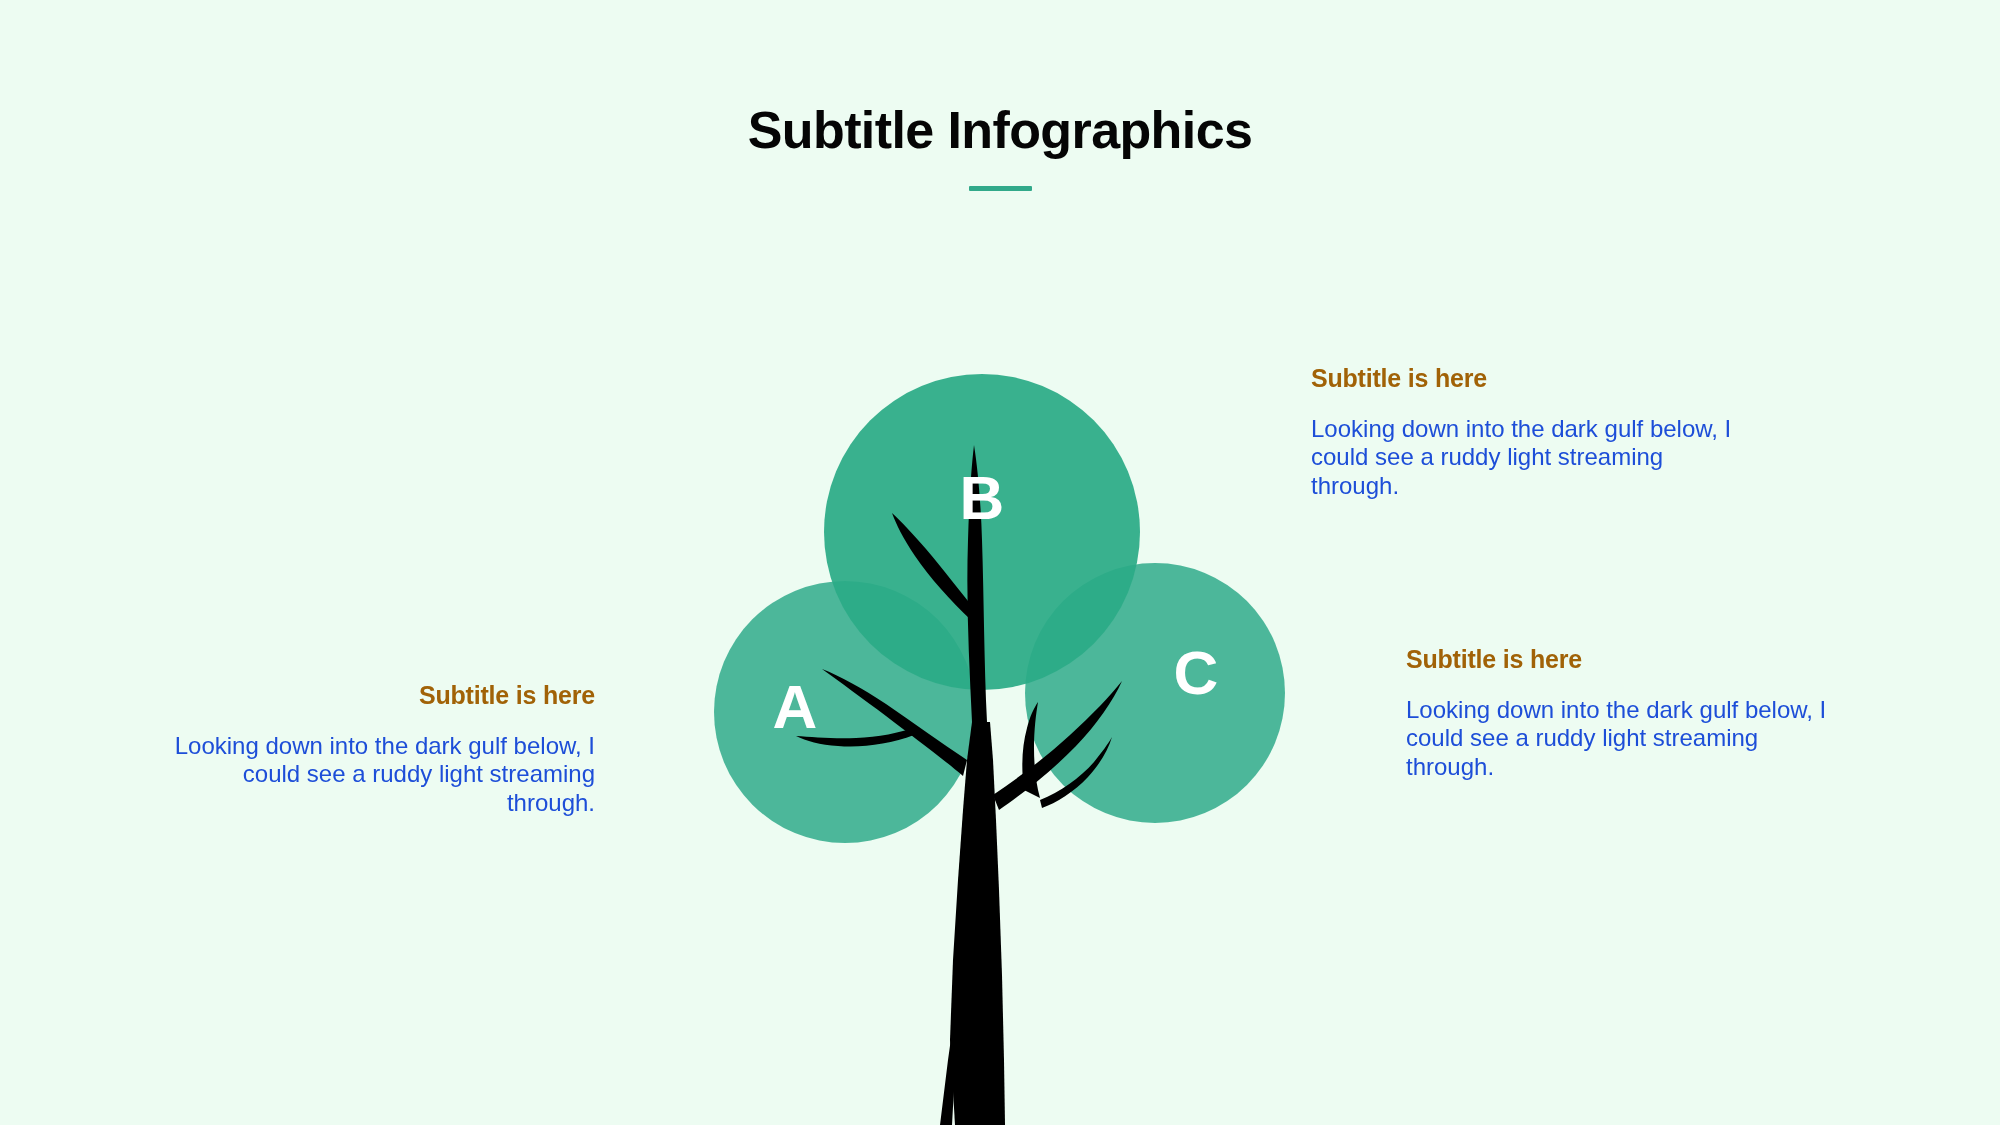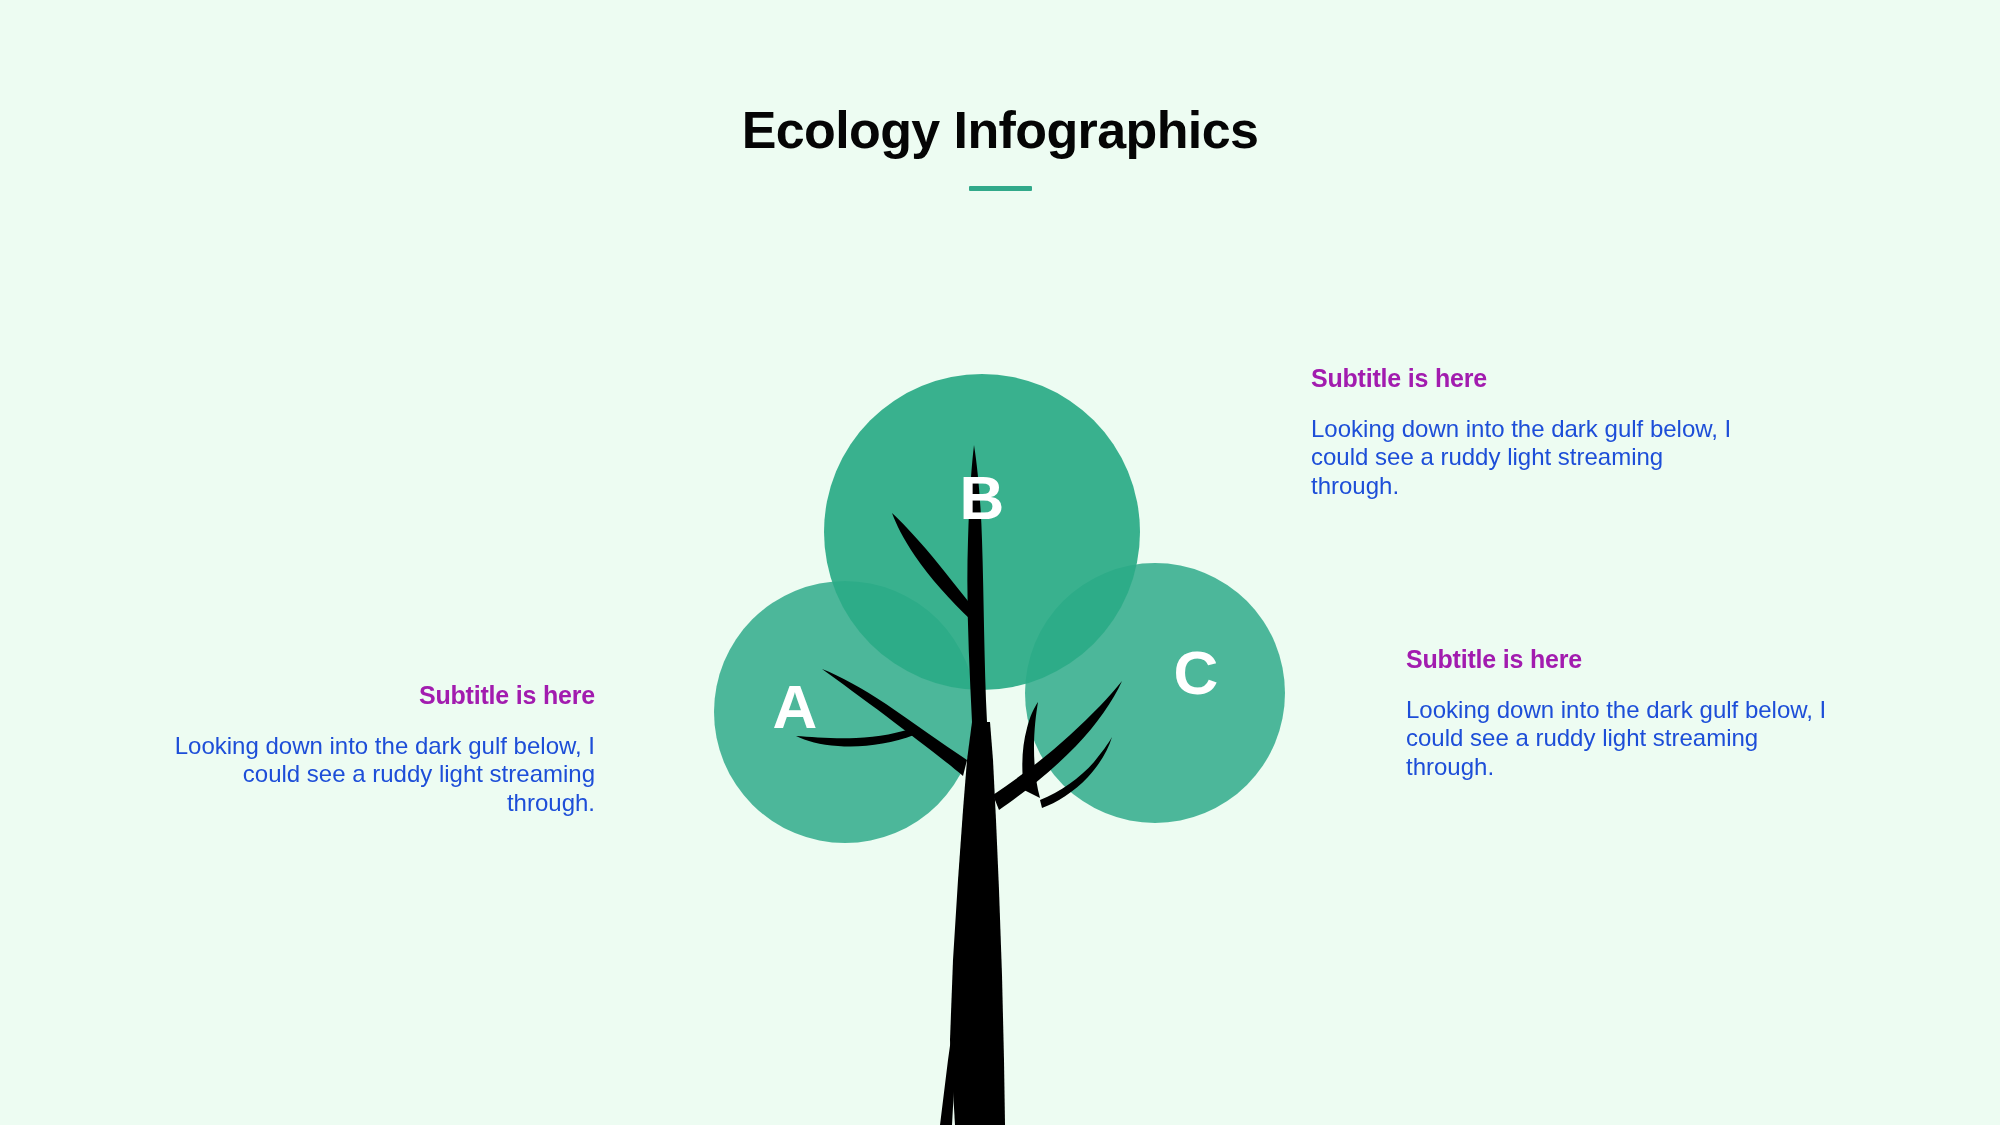--- a/index.html
+++ b/index.html
@@ -44,21 +44,21 @@
     border-radius: 1px;
   }
 
   
   .info-block {
     position: absolute;
   }
   .info-subtitle {
     font-size: 25px;
     font-weight: bold;
-    color: #a21caf;
+    color: #a16207;
     letter-spacing: -0.2px;
     line-height: 1.1;
     margin: 0 0 22px 0;
   }
   .info-body {
     font-size: 24px;
     font-weight: normal;
     color: #1d4ed8;
     line-height: 1.19;
     margin: 0;
@@ -97,21 +97,21 @@
     font-weight: bold;
     fill: #FFFFFF;
   }
 </style>
 </head>
 <body>
 
 <div id="slide">
 
   <div id="title-block">
-    <div id="page-title">Ecology Infographics</div>
+    <div id="page-title">Subtitle Infographics</div>
     <div id="title-underline"></div>
   </div>
 
   <svg id="tree" viewBox="0 0 2000 1125" xmlns="http://www.w3.org/2000/svg">
 
     <g>
       <circle cx="845" cy="712" r="131" fill="#3FB293" fill-opacity="0.93"></circle>
       <circle cx="1155" cy="693" r="130" fill="#3FB293" fill-opacity="0.93"></circle>
       <circle cx="982" cy="532" r="158" fill="#2BAB87" fill-opacity="0.93"></circle>
     </g>

